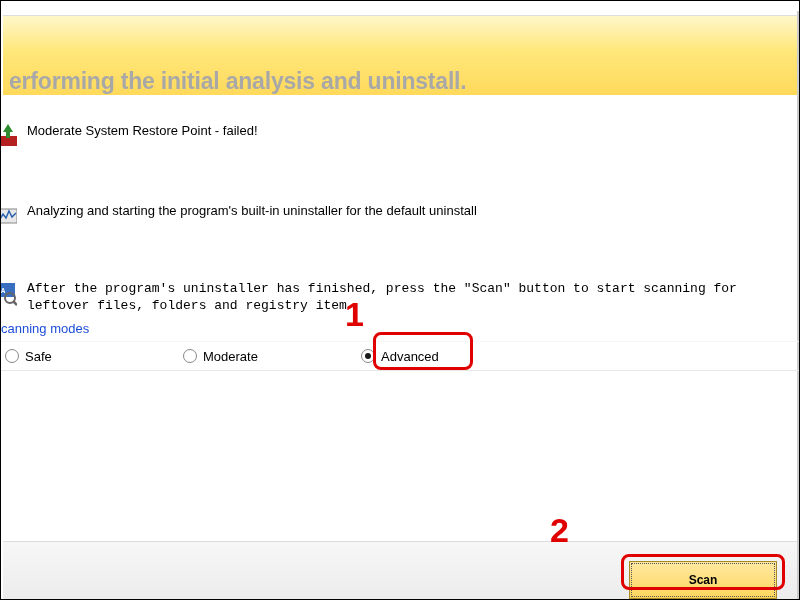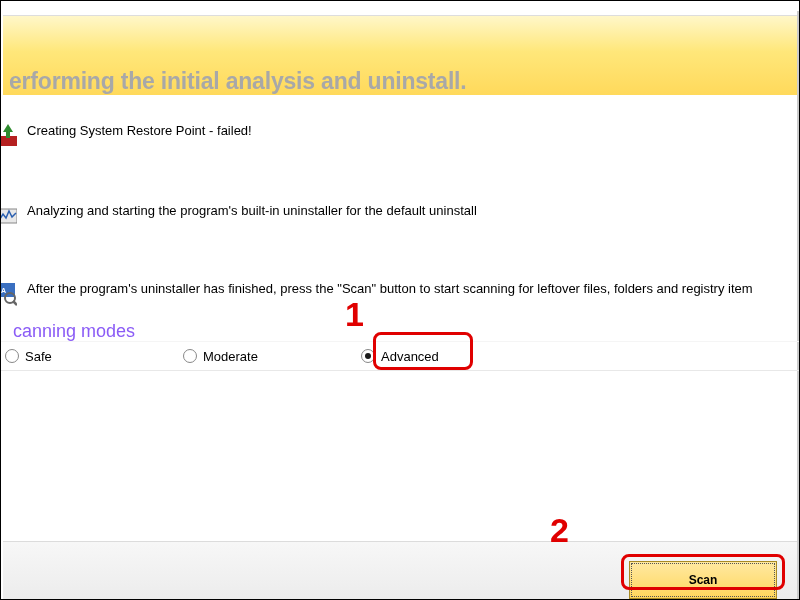--- a/index.html
+++ b/index.html
@@ -35,22 +35,22 @@
       padding: 8px 4px 8px 0;
       min-height: 62px;
     }
     .step-icon {
       width: 18px; height: 34px; flex-shrink: 0;
       display: flex; align-items: center; justify-content: center;
       margin-left: -2px;
     }
     .step-text { font-size: 13px; color: #000; padding-top: 4px; line-height: 1.3; }
     .modes-label {
-      position: absolute; top: 320px; left: 12px;
-      font-size: 18px; color: #8b5cf6;
+      position: absolute; top: 320px; left: 0;
+      font-size: 13px; color: #1d4ed8;
     }
     .modes-row {
       position: absolute; top: 340px; left: 0; right: 0; height: 30px;
       display: flex; align-items: center;
       border-bottom: 1px solid #e8e8e8;
       border-top: 1px solid #f5f5f5;
     }
     .mode { display: flex; align-items: center; gap: 6px; font-size: 13px; }
     .mode-safe { margin-left: 4px; }
     .mode-moderate { position: absolute; left: 182px; text-align: right; }
@@ -109,32 +109,32 @@
 </div>
 
 <div class="steps">
   <div class="step">
     <span class="step-icon">
       <svg width="18" height="28" viewBox="0 0 18 28">
         <rect x="0" y="14" width="18" height="10" fill="#b52020"></rect>
         <path d="M9 2 L14 10 L11 10 L11 16 L7 16 L7 10 L4 10 Z" fill="#2e8b2e"></path>
       </svg>
     </span>
-    <span class="step-text">Creating System Restore Point - failed!</span>
+    <span class="step-text">Moderate System Restore Point - failed!</span>
   </div>
   <div class="step" style="margin-top:18px;">
     <span class="step-icon">
       <svg width="18" height="22" viewBox="0 0 18 22">
         <rect x="0" y="4" width="18" height="14" fill="#e8e8e8" stroke="#888"></rect>
         <polyline points="1,14 4,9 7,13 10,6 13,12 17,8" fill="none" stroke="#2a5fb0" stroke-width="1.5"></polyline>
       </svg>
     </span>
     <span class="step-text">Analyzing and starting the program's built-in uninstaller for the default uninstall</span>
   </div>
-  <div class="step" style="margin-top:16px;">
+  <div class="step" style="margin-top:16px;font-family:Liberation Mono, monospace;">
     <span class="step-icon">
       <svg width="18" height="26" viewBox="0 0 18 26">
         <rect x="0" y="2" width="16" height="14" fill="#3a6fc0"></rect>
         <text x="2" y="12" font-size="7" fill="#fff" font-weight="bold">A</text>
         <circle cx="11" cy="17" r="5" fill="none" stroke="#666" stroke-width="2"></circle>
         <line x1="14" y1="20" x2="18" y2="24" stroke="#666" stroke-width="2.5"></line>
       </svg>
     </span>
     <span class="step-text">After the program's uninstaller has finished, press the "Scan" button to start scanning for leftover files, folders and registry item</span>
   </div>

